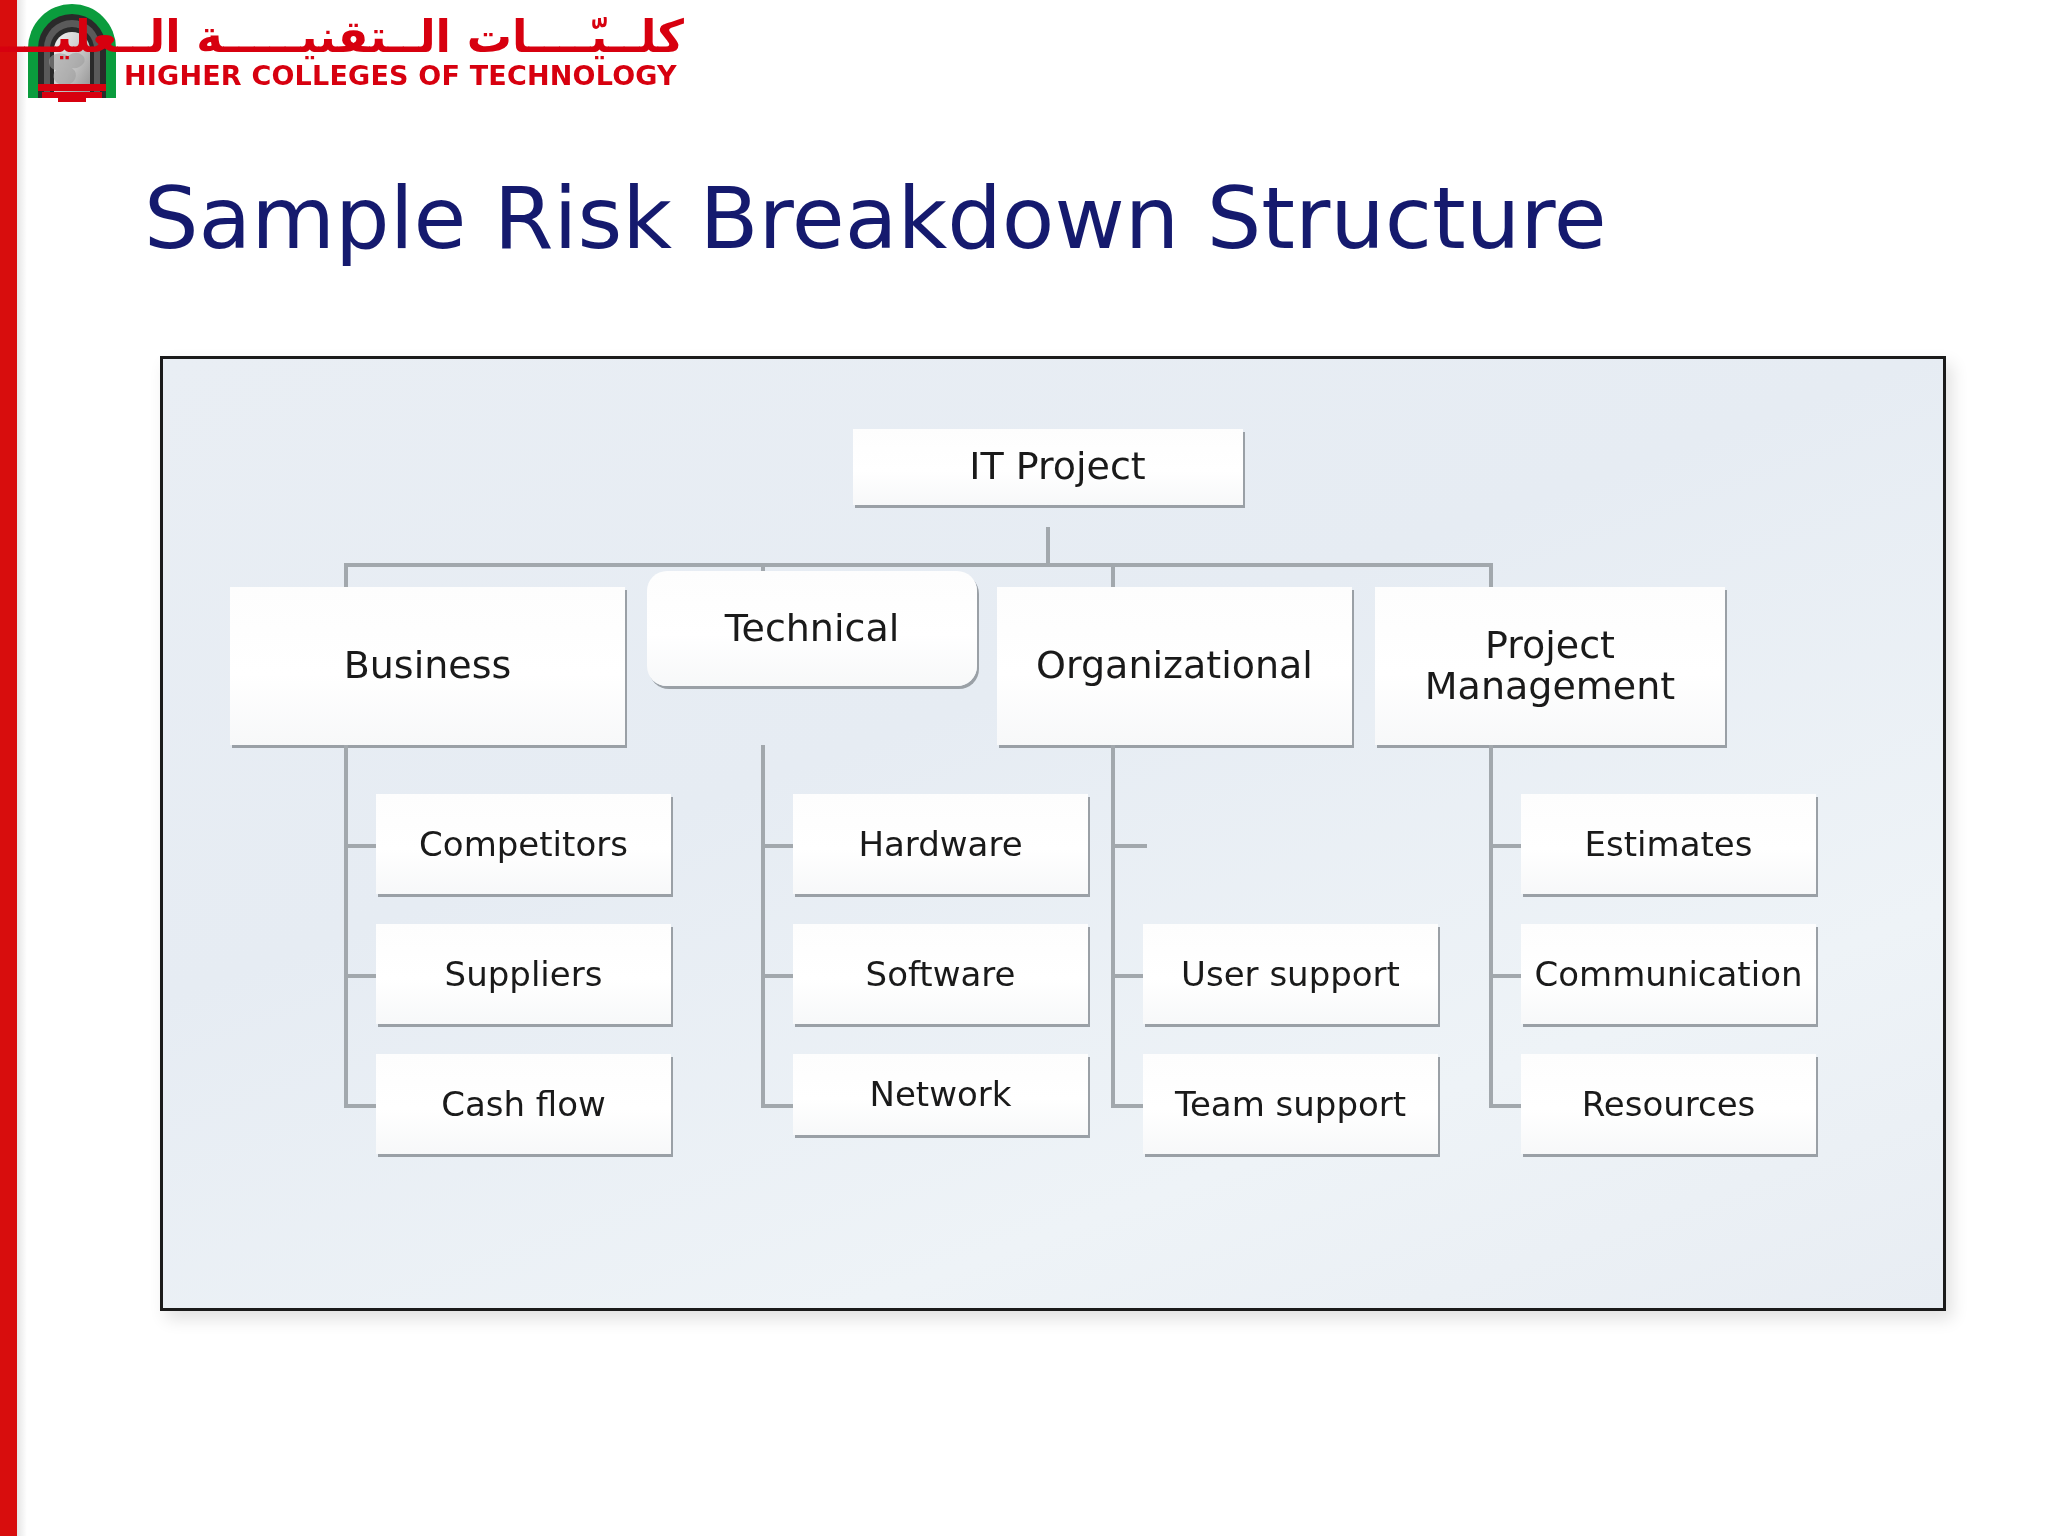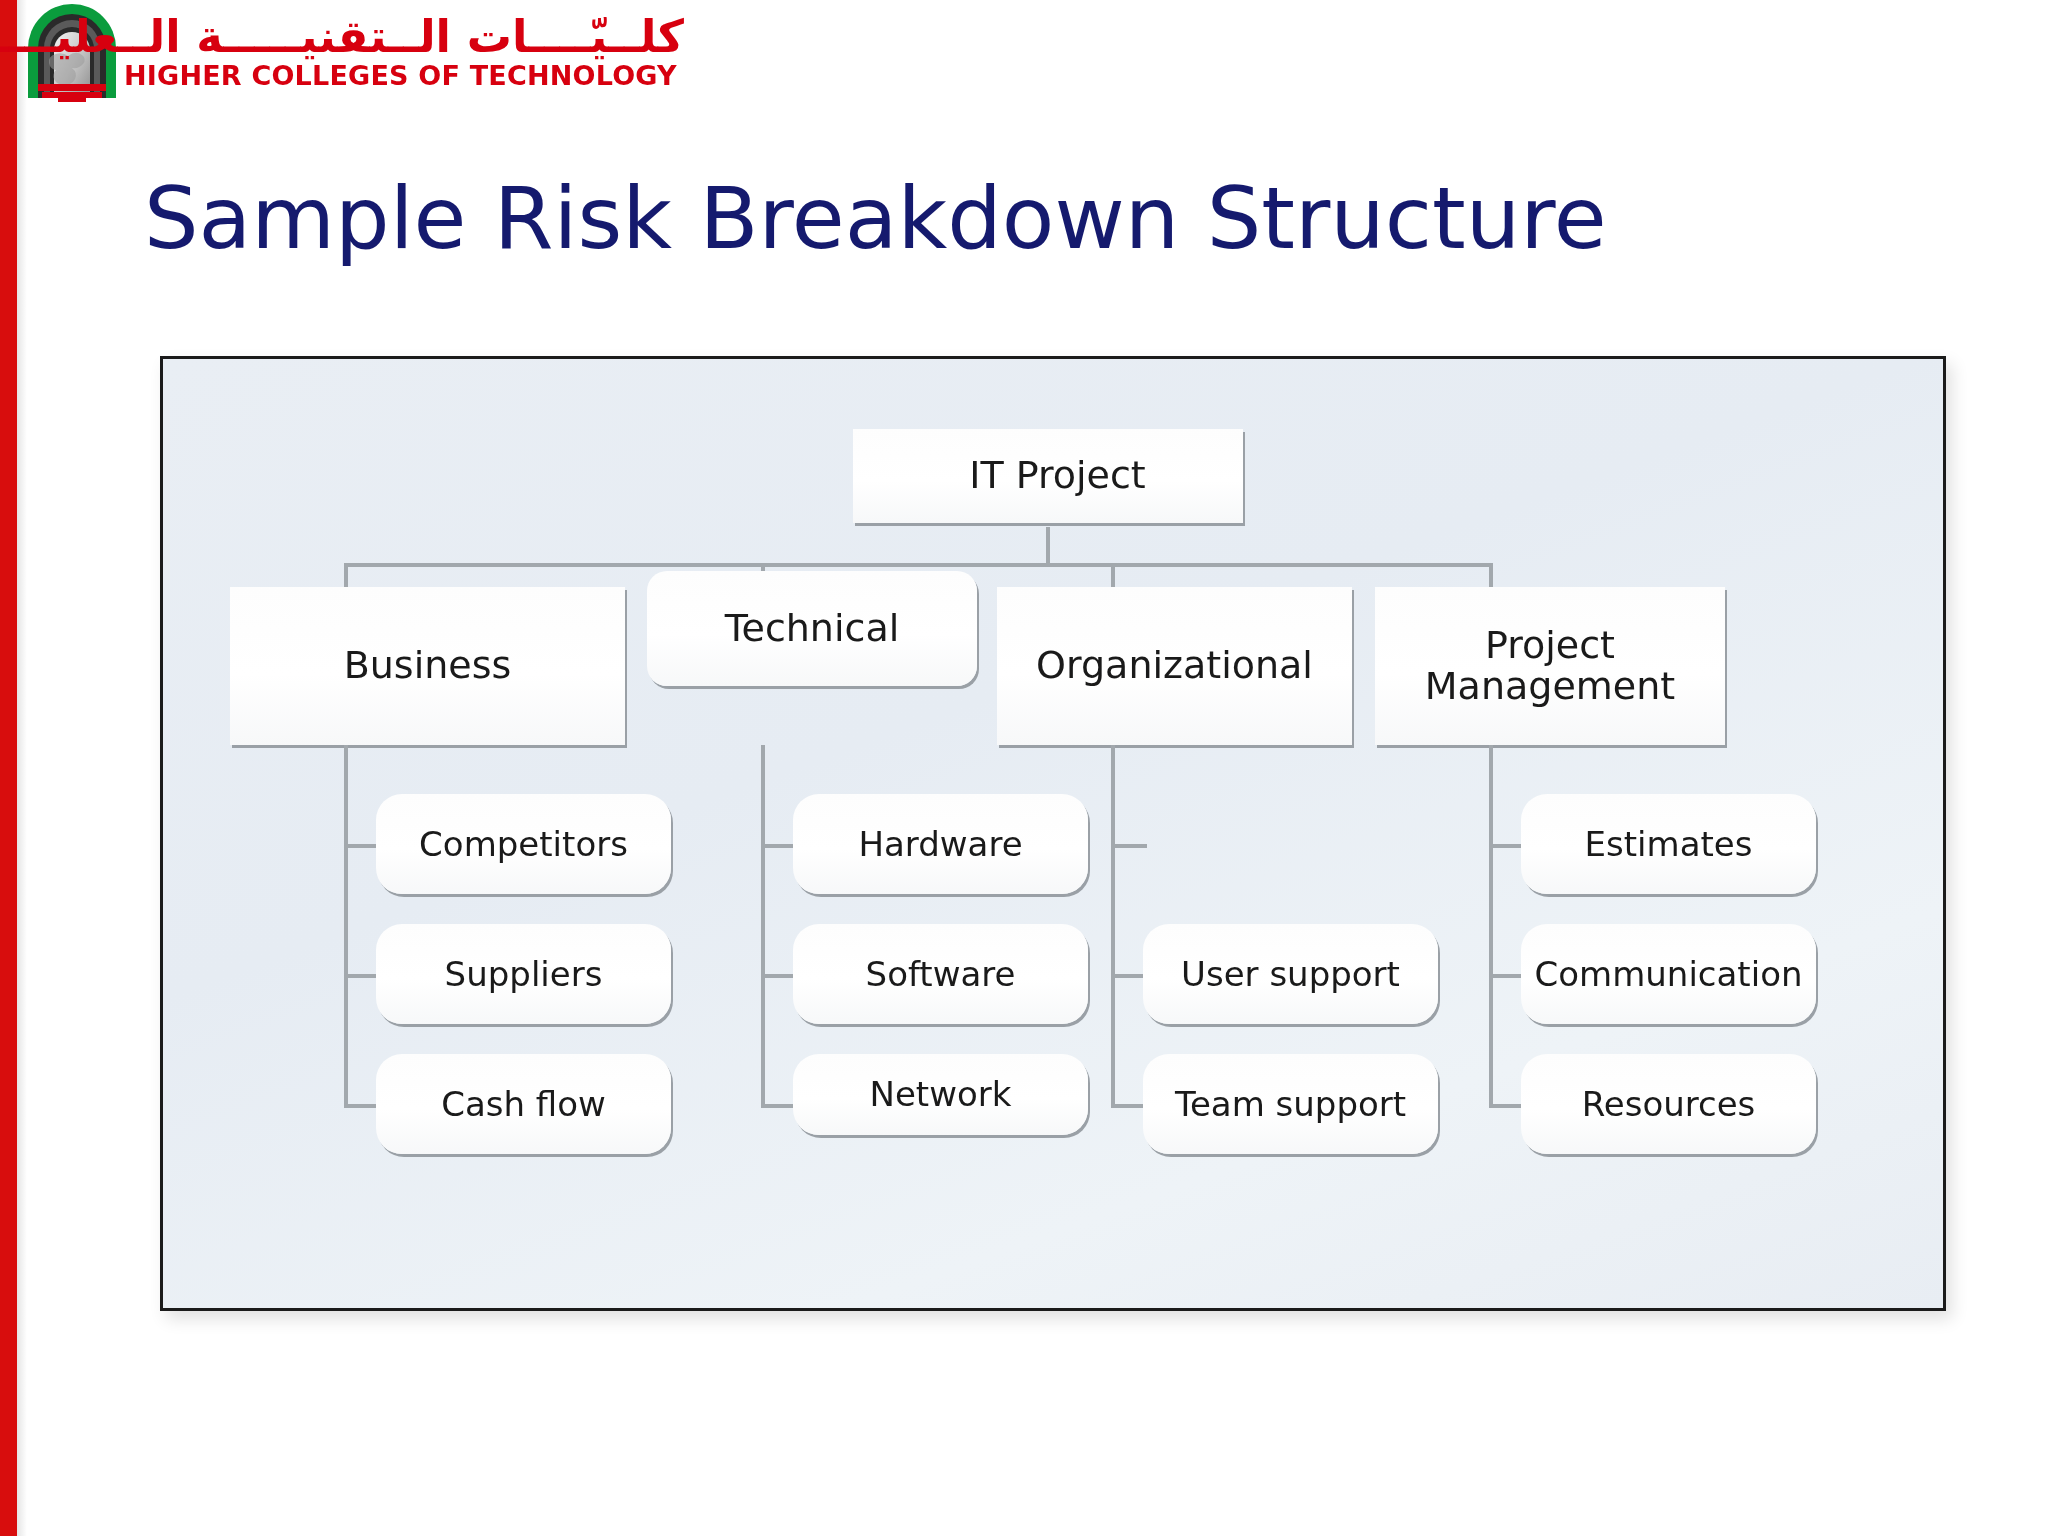--- a/index.html
+++ b/index.html
@@ -115,21 +115,21 @@
     align-items: center;
     justify-content: center;
     text-align: center;
     font-family: "DejaVu Sans", sans-serif;
     color: #1a1a1a;
     box-sizing: border-box;
     line-height: 1.08;
   }
   .node-root   { font-size: 38px; }
   .node-level2 { font-size: 38px; margin-left: 34px; }
-  .node-leaf   { font-size: 34px; border-radius: 26px; }
+  .node-leaf   { font-size: 34px; }
 
   
   .conn-h {
     position: absolute;
     height: 4px;
     background: #a2a8ad;
   }
   .conn-v {
     position: absolute;
     width: 4px;
@@ -174,21 +174,21 @@
   <div id="brand-text">
     <div id="brand-arabic">كلــيّــــات الــتقنيـــــة الــعليـــــا</div>
     <div id="brand-english">HIGHER COLLEGES OF TECHNOLOGY</div>
   </div>
 </div>
 
 <h1 id="slide-title">Sample Risk Breakdown Structure</h1>
 
 <div id="diagram-frame">
   <div id="diagram-canvas">
-      <div class="node node-root" style="left: 690px; top: 70px; width: 390px; height: 94px; padding-left: 19px;">
+      <div class="node node-root" style="left: 690px; top: 70px; width: 390px; height: 76px; padding-left: 19px;">
         <span>IT Project</span>
       </div>
       <div class="conn-v" style="left: 883px; top: 168px; height: 38px; background: rgb(162, 168, 173);"></div>
       <div class="conn-h" style="left: 181px; top: 204px; width: 708px; background: rgb(162, 168, 173);"></div>
       <div class="conn-v" style="left: 181px; top: 204px; height: 24px; background: rgb(162, 168, 173);"></div>
       <div class="node node-level2" style="left: 33px; top: 228px; width: 395px; height: 158px;">
         <span>Business</span>
       </div>
       <div class="conn-v" style="left: 181px; top: 386px; height: 359px; background: rgb(162, 168, 173);"></div>
       <div class="conn-h" style="left: 181px; top: 485px; width: 36px; background: rgb(162, 168, 173);"></div>

